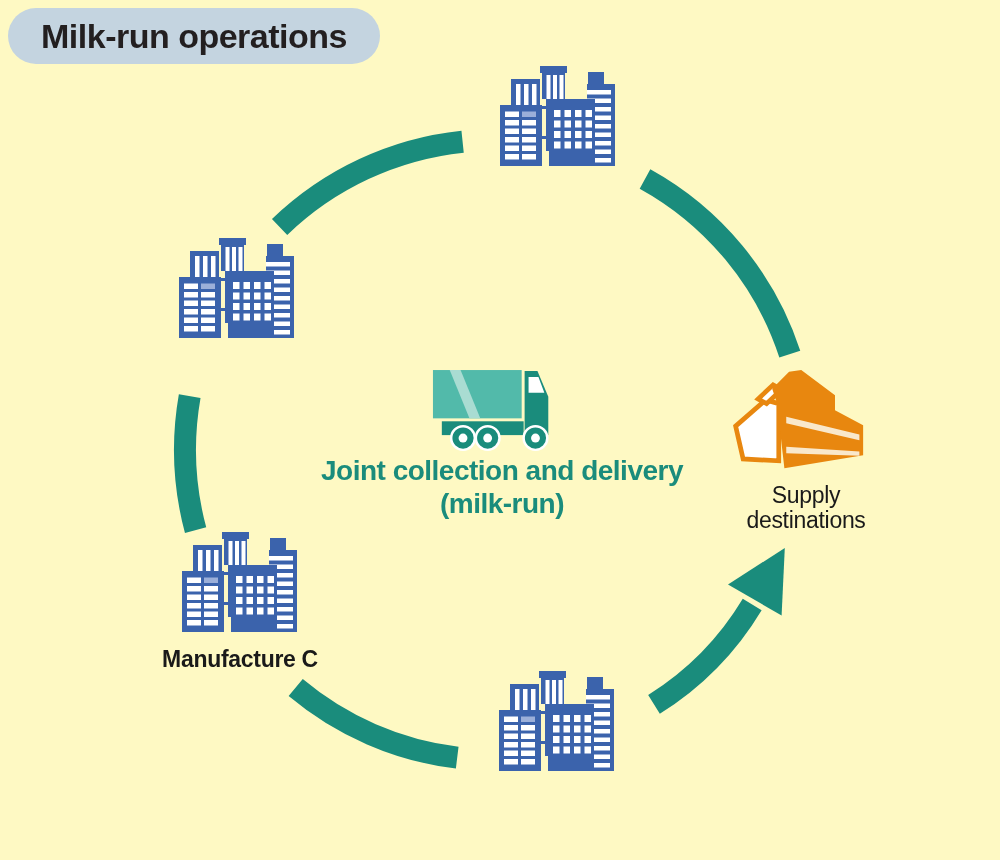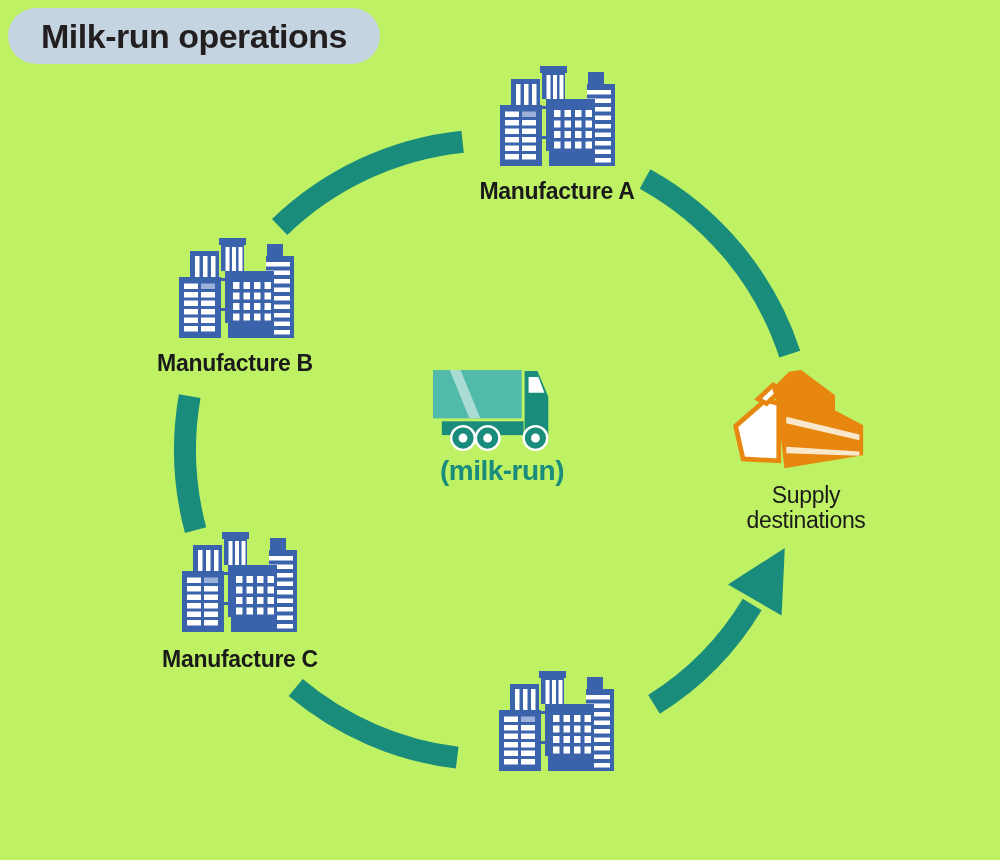--- a/index.html
+++ b/index.html
@@ -1,17 +1,17 @@
 <!DOCTYPE html>
 <html><head>
 <meta charset="utf-8">
 <style>
   html,body{margin:0;padding:0;background:#ffffff;}
   .canvas{
-    position:relative;width:1000px;height:860px;background:#bef264;overflow:hidden;
+    position:relative;width:1000px;height:860px;background:#fef9c3;overflow:hidden;
     font-family:"Liberation Sans","DejaVu Sans",sans-serif;
   }
   .title-pill{
     position:absolute;left:8px;top:8px;width:372px;height:56px;
     background:#C4D4E0;border-radius:28px;
     display:flex;align-items:center;justify-content:center;
     font-size:34px;font-weight:bold;color:#231F20;letter-spacing:-0.5px;
   }
   .route-svg{position:absolute;left:0;top:0;width:1000px;height:860px;}
   .icon{position:absolute;}
@@ -135,26 +135,24 @@
     </g>
   </svg>
 
   <div class="title-pill">
     <span>Milk-run operations</span>
   </div>
 
   <svg class="icon" style="left:497px;top:66px" width="120" height="106">
       <use href="#sym-factory"></use>
     </svg>
-  <div class="node-label" style="left:557px;top:178px">Manufacture A</div>
 
   <svg class="icon" style="left:176px;top:238px" width="120" height="106">
       <use href="#sym-factory"></use>
     </svg>
-  <div class="node-label" style="left:235px;top:350px">Manufacture B</div>
 
   <svg class="icon" style="left:179px;top:532px" width="120" height="106">
       <use href="#sym-factory"></use>
     </svg>
   <div class="node-label" style="left:240px;top:646px">Manufacture C</div>
 
   <svg class="icon" style="left:496px;top:671px" width="120" height="106">
       <use href="#sym-factory"></use>
     </svg>
 
@@ -163,16 +161,17 @@
     </svg>
   <div class="supply-label" style="left:806px;top:483px">
     <div>Supply</div>
     <div>destinations</div>
   </div>
 
   <svg class="icon" style="left:430px;top:362px" width="138" height="91">
       <use href="#sym-truck"></use>
     </svg>
   <div class="center-caption" style="left:502px;top:454px">
+    <div>Joint collection and delivery</div>
     <div>(milk-run)</div>
   </div>
 
 </div>
 
 </body></html>

